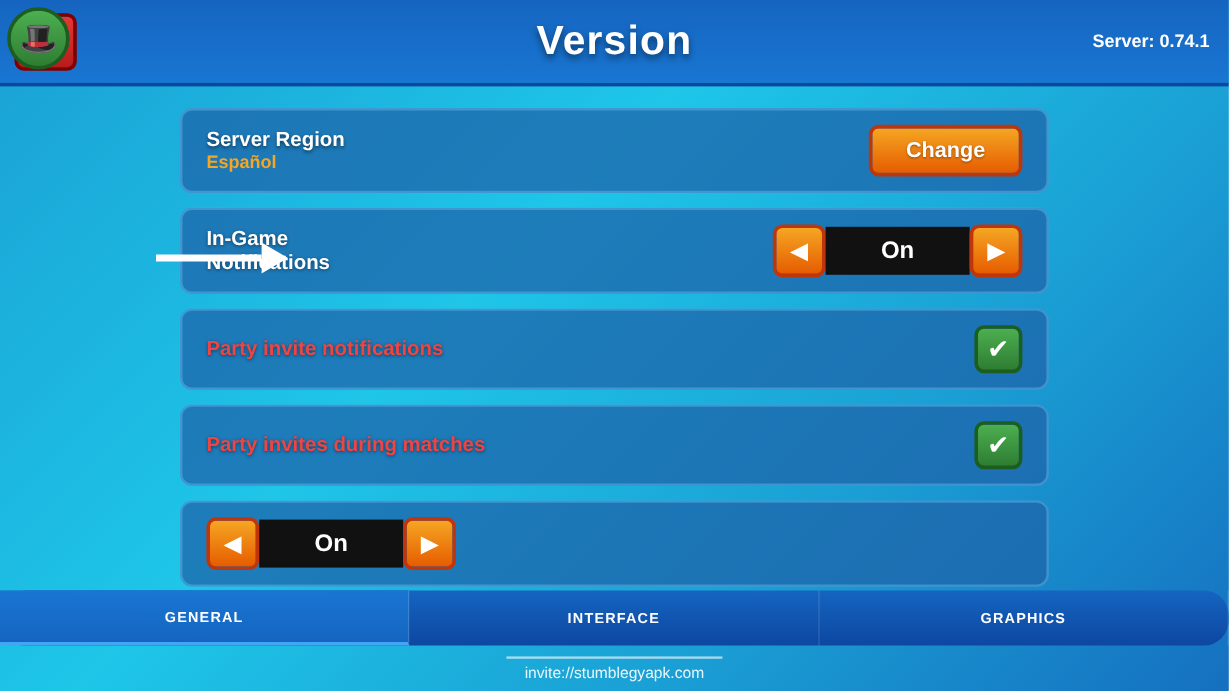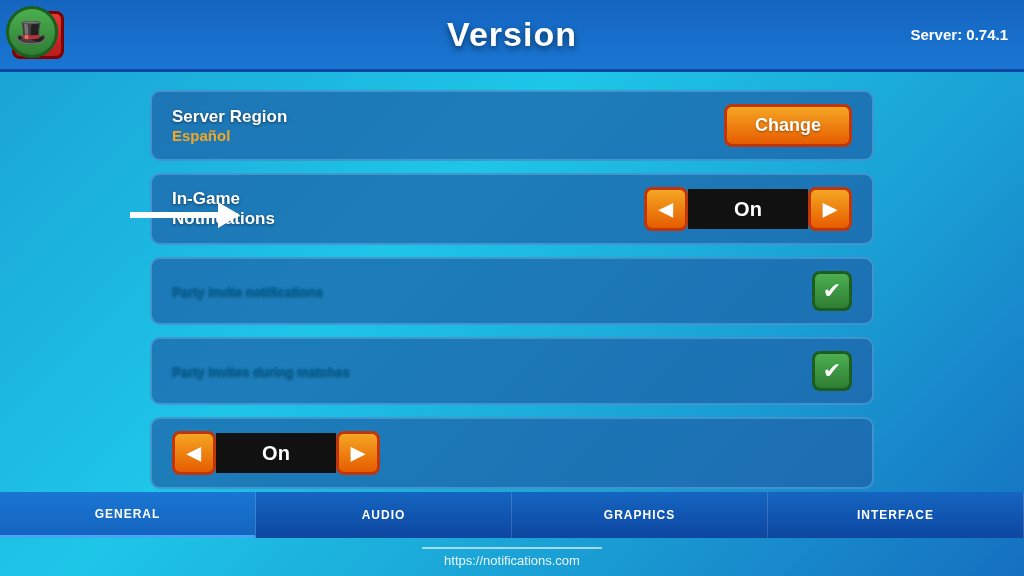--- a/index.html
+++ b/index.html
@@ -167,22 +167,22 @@
       background: rgba(30, 100, 170, 0.75);
       border: 2px solid rgba(100, 180, 230, 0.5);
       border-radius: 10px;
       padding: 12px 20px;
       display: flex;
       align-items: center;
       justify-content: space-between;
       min-height: 52px;
     }
     .checkbox-label {
-      color: #0369a1;
-      font-size: 13px;
+      color: #ef4444;
+      font-size: 17px;
       font-weight: 900;
       text-shadow: 0 1px 3px rgba(0,0,0,0.5);
     }
     .checkbox-icon {
       width: 40px;
       height: 40px;
       background: linear-gradient(180deg, #4caf50 0%, #2e7d32 100%);
       border: 3px solid #1b5e20;
       border-radius: 8px;
       display: flex;
@@ -195,20 +195,21 @@
     
     .tab-bar {
       position: absolute;
       bottom: 38px;
       left: 0;
       right: 0;
       height: 46px;
       background: linear-gradient(180deg, #1565c0 0%, #0d47a1 100%);
       display: flex;
       align-items: stretch;
+      border-radius: 21px;
     }
     .tab-item {
       flex: 1;
       display: flex;
       align-items: center;
       justify-content: center;
       color: white;
       font-size: 12px;
       font-weight: 900;
       letter-spacing: 1px;
@@ -291,21 +292,20 @@
       <div class="toggle-btn">◀</div>
       <div class="toggle-value">On</div>
       <div class="toggle-btn">▶</div>
     </div>
   </div>
 
 </div>
 
 <div class="tab-bar">
   <div class="tab-item active">GENERAL</div>
-  <div class="tab-item">AUDIO</div>
+  <div class="tab-item">INTERFACE</div>
   <div class="tab-item">GRAPHICS</div>
-  <div class="tab-item">INTERFACE</div>
 </div>
 
 <div class="footer">
   <div class="footer-line"></div>
-  <span>https://notifications.com</span>
+  <span>invite://stumblegyapk.com</span>
 </div>
 
 </body></html>

